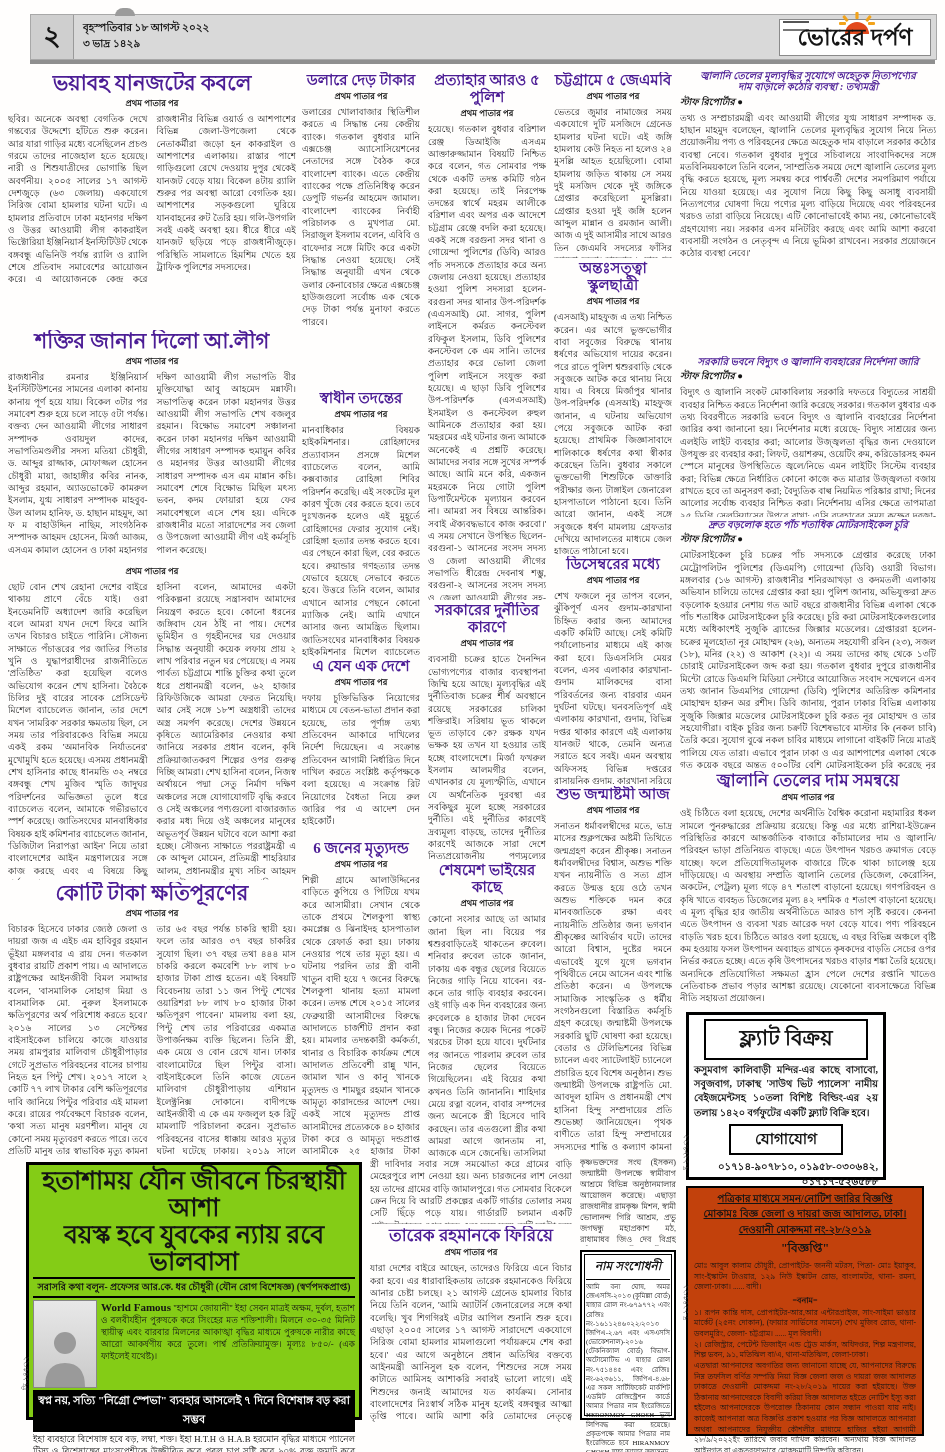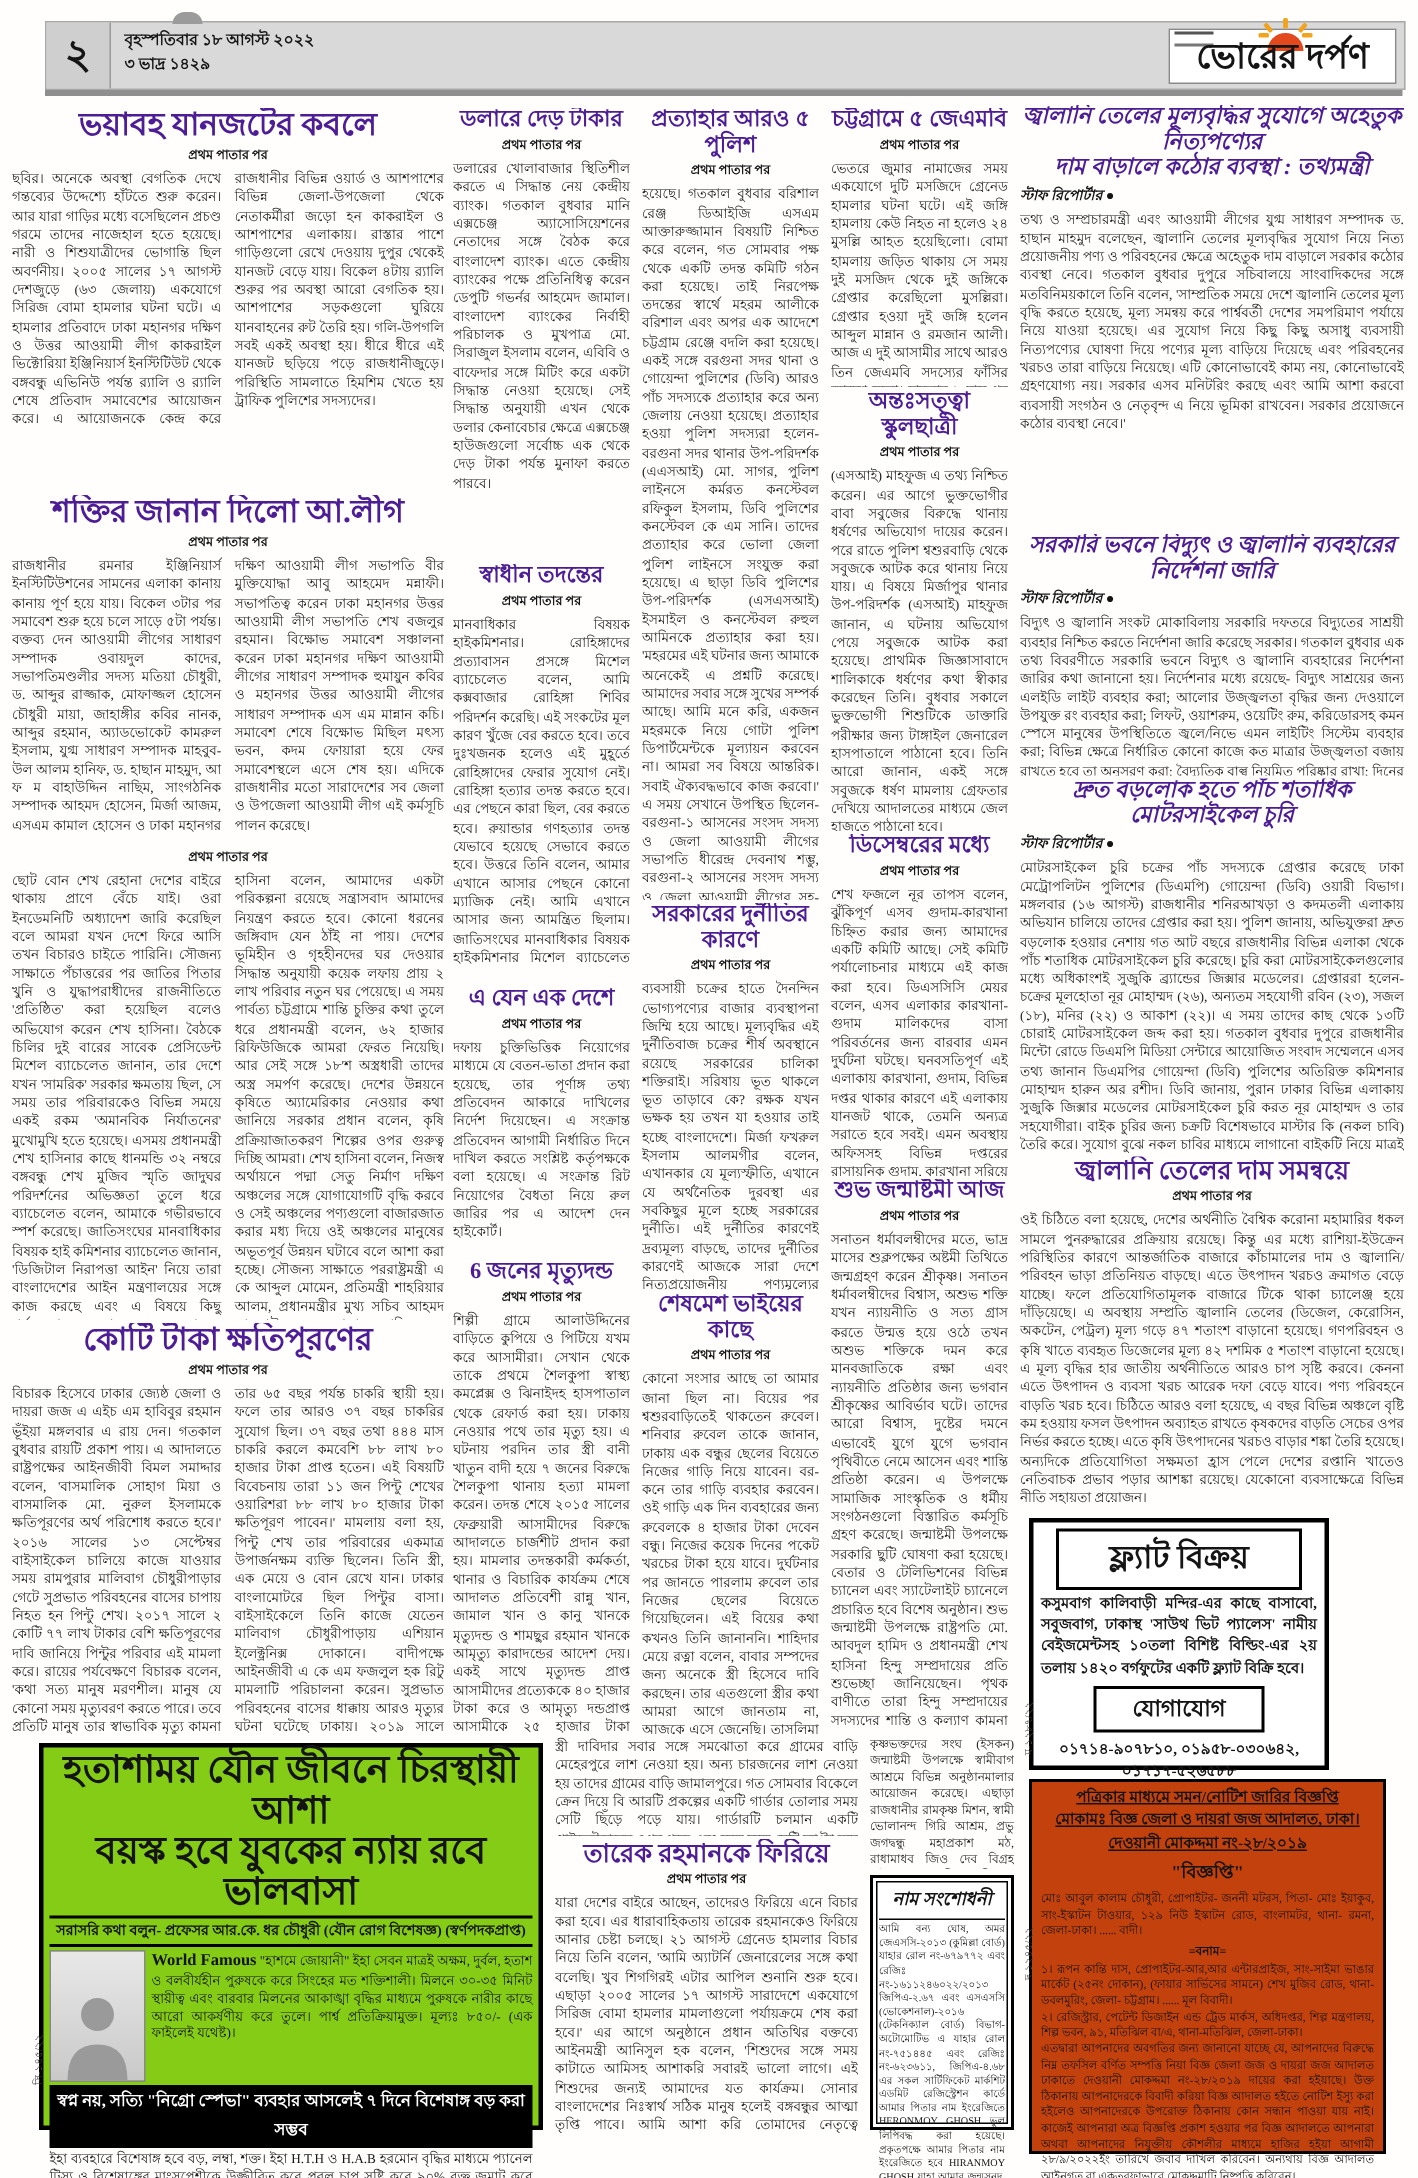--- a/index.html
+++ b/index.html
@@ -13,42 +13,42 @@
   .mastbox{position:absolute;right:5px;top:4px;width:150px;height:35px;background:#ffffff;border:1px solid #8a8a8a;text-align:center;overflow:visible;}
   .mastname{position:relative;z-index:2;font-size:23px;font-weight:bold;line-height:35px;letter-spacing:0px;}
   .sun{position:absolute;z-index:1;left:58px;top:-8px;}
   .tagline{position:absolute;left:3px;top:1px;width:26px;height:6px;border-top:2px solid #555;border-bottom:2px solid #777;}
   .hrule{position:absolute;left:30px;top:60px;width:905px;height:4px;background:#8f8f8f;}
   
   .art{position:absolute;overflow:hidden;}
   .hl{font-weight:bold;text-align:center;line-height:1.14;margin:0;color:#4c1d95;}
   .b1{font-size:21px;}
   .m1{font-size:15px;}
-  .fancy{font-size:15px;font-style:italic;}
+  .fancy{font-size:10px;font-style:italic;}
   .sam{font-size:17px;}
   .cont{text-align:center;font-size:8.5px;font-weight:bold;margin:1px 0 2px;}
   .by{font-size:9.5px;font-weight:bold;font-style:italic;margin:2px 0;text-align:left;}
   .bd{font-size:9px;line-height:1.37;text-align:justify;color:#1c1c1c;}
   .c2{column-count:2;column-gap:9px;}
   .vert{position:absolute;font-size:7px;color:#444;transform:rotate(-90deg);transform-origin:left top;white-space:nowrap;}
   
   .adp{position:absolute;left:26px;top:1162px;width:336px;height:258px;border:3px solid #000;background:#84cc16;padding:2px 4px;box-sizing:border-box;}
   .adp .t1{font-size:25px;font-weight:900;text-align:center;line-height:1.08;margin:0;}
   .adp .sub{font-size:9.5px;font-weight:bold;text-align:center;border-top:2px solid #000;border-bottom:2px solid #000;margin:2px 0;padding:1px 0;}
   .adp .row{display:flex;gap:4px;}
   .adp .photo{width:62px;height:86px;background:linear-gradient(#e8e8e8,#c9c9c9);border:1px solid #888;flex:0 0 auto;display:flex;align-items:flex-end;justify-content:center;}
   .adp .ptxt{font-size:8.8px;line-height:1.35;text-align:justify;}
   .adp .ptxt b{font-size:11px;}
   .adp .band{background:#000;color:#fff;font-size:11px;font-weight:bold;text-align:center;padding:2px 1px;margin:2px 0;}
   
   .adf{position:absolute;left:686px;top:1012px;width:200px;height:168px;border:3px solid #000;background:#fff;padding:3px 5px;box-sizing:border-box;text-align:center;}
   .adf .t{border:2px solid #000;font-size:21px;font-weight:900;margin:1px 10px 3px;padding:1px 0;}
   .adf .b{font-size:9.8px;font-weight:bold;text-align:justify;line-height:1.45;}
   .adf .c{border:2px solid #000;width:60%;margin:4px auto;font-size:15px;font-weight:900;padding:1px 0;}
-  .adf .ph{font-size:10.2px;font-weight:bold;line-height:1.5;}
+  .adf .ph{font-size:10.2px;font-weight:bold;line-height:1.5;text-align:right;}
   
   .adl{position:absolute;left:686px;top:1186px;width:238px;height:250px;border:2px solid #000;background:#c2410c;padding:3px 6px;box-sizing:border-box;}
   .adl .h{font-size:10.2px;font-weight:bold;text-align:center;text-decoration:underline;line-height:1.5;}
   .adl .q{font-size:12px;font-weight:900;text-align:center;margin:2px 0;}
   .adl .s{font-size:7.6px;line-height:1.4;text-align:justify;}
   .adl .m{font-size:8px;font-weight:bold;text-align:center;margin:1px 0;}
   
   .adc{position:absolute;left:580px;top:1250px;width:96px;height:170px;border:2px solid #000;box-shadow:inset 0 0 0 2px #fff,inset 0 0 0 3px #000;background:#fff;padding:5px 4px;box-sizing:border-box;}
   .adc .t{font-size:12px;font-weight:900;text-align:center;font-style:italic;border-bottom:1px solid #000;padding-bottom:2px;margin-bottom:2px;}
   .adc .b{font-size:6.8px;line-height:1.35;text-align:justify;}
@@ -104,21 +104,21 @@
     <div class="cont">প্রথম পাতার পর</div>
     <div class="bd c2">বিচারক হিসেবে ঢাকার জ্যেষ্ঠ জেলা ও দায়রা জজ এ এইচ এম হাবিবুর রহমান ভূঁইয়া মঙ্গলবার এ রায় দেন। গতকাল বুধবার রায়টি প্রকাশ পায়। এ আদালতে রাষ্ট্রপক্ষের আইনজীবী বিমল সমাদ্দার বলেন, 'বাসমালিক সোহাগ মিয়া ও বাসমালিক মো. নুরুল ইসলামকে ক্ষতিপূরণের অর্থ পরিশোধ করতে হবে।' ২০১৬ সালের ১৩ সেপ্টেম্বর বাইসাইকেল চালিয়ে কাজে যাওয়ার সময় রামপুরার মালিবাগ চৌধুরীপাড়ার গেটে সুপ্রভাত পরিবহনের বাসের চাপায় নিহত হন পিন্টু শেখ। ২০১৭ সালে ২ কোটি ৭৭ লাখ টাকার বেশি ক্ষতিপূরণের দাবি জানিয়ে পিন্টুর পরিবার এই মামলা করে। রায়ের পর্যবেক্ষণে বিচারক বলেন, 'কথা সত্য মানুষ মরণশীল। মানুষ যে কোনো সময় মৃত্যুবরণ করতে পারে। তবে প্রতিটি মানুষ তার স্বাভাবিক মৃত্যু কামনা করে। এ দেশের মানুষের স্বাভাবিক মৃত্যুসহ গড় মৃত্যুর বয়স অনেক বৃদ্ধি পেয়েছে এবং এ ক্ষেত্রে ৬৫ বছর পর্যন্ত বেঁচে থাকা স্বাভাবিক ও সাধারণ হিসেবে আমলে নেওয়া হয়েছে রায়ে। সেক্ষেত্রে তার ৬৫ বছর পর্যন্ত চাকরি স্থায়ী হয়। ফলে তার আরও ৩৭ বছর চাকরির সুযোগ ছিল। ৩৭ বছর তথা ৪৪৪ মাস চাকরি করলে কমবেশি ৮৮ লাখ ৮০ হাজার টাকা প্রাপ্ত হতেন। এই বিষয়টি বিবেচনায় তারা ১১ জন পিন্টু শেখের ওয়ারিশরা ৮৮ লাখ ৮০ হাজার টাকা ক্ষতিপূরণ পাবেন।' মামলায় বলা হয়, পিন্টু শেখ তার পরিবারের একমাত্র উপার্জনক্ষম ব্যক্তি ছিলেন। তিনি স্ত্রী, এক মেয়ে ও বোন রেখে যান। ঢাকার বাংলামোটরে ছিল পিন্টুর বাসা। বাইসাইকেলে তিনি কাজে যেতেন মালিবাগ চৌধুরীপাড়ায় এশিয়ান ইলেক্ট্রনিক্স দোকানে। বাদীপক্ষে আইনজীবী এ কে এম ফজলুল হক রিটু মামলাটি পরিচালনা করেন। সুপ্রভাত পরিবহনের বাসের ধাক্কায় আরও মৃত্যুর ঘটনা ঘটেছে ঢাকায়। ২০১৯ সালে বসুন্ধরার পাশে নদ্দায় সুপ্রভাতের আরেকটি বাসের চাপায় নিহত হন এক বিশ্ববিদ্যালয় শিক্ষার্থী। তখন শিক্ষার্থীদের আন্দোলনের মুখে বাসটির নিবন্ধন বাতিল করে বি আরটিএ।</div>
   </section>
 
   <section class="art" style="left:302px;top:72px;width:118px;height:314px">
     <h2 class="hl m1">ডলারে দেড় টাকার</h2>
     <div class="cont">প্রথম পাতার পর</div>
     <div class="bd">ডলারের খোলাবাজার স্থিতিশীল করতে এ সিদ্ধান্ত নেয় কেন্দ্রীয় ব্যাংক। গতকাল বুধবার মানি এক্সচেঞ্জ অ্যাসোসিয়েশনের নেতাদের সঙ্গে বৈঠক করে বাংলাদেশ ব্যাংক। এতে কেন্দ্রীয় ব্যাংকের পক্ষে প্রতিনিধিত্ব করেন ডেপুটি গভর্নর আহমেদ জামাল। বাংলাদেশ ব্যাংকের নির্বাহী পরিচালক ও মুখপাত্র মো. সিরাজুল ইসলাম বলেন, এবিবি ও বাফেদার সঙ্গে মিটিং করে একটা সিদ্ধান্ত নেওয়া হয়েছে। সেই সিদ্ধান্ত অনুযায়ী এখন থেকে ডলার কেনাবেচার ক্ষেত্রে এক্সচেঞ্জ হাউজগুলো সর্বোচ্চ এক থেকে দেড় টাকা পর্যন্ত মুনাফা করতে পারবে।</div>
   </section>
 
-  <section class="art" style="left:302px;top:376px;width:118px;height:268px">
+  <section class="art" style="left:302px;top:390px;width:118px;height:268px">
     <h2 class="hl m1">স্বাধীন তদন্তের</h2>
     <div class="cont">প্রথম পাতার পর</div>
     <div class="bd">মানবাধিকার বিষয়ক হাইকমিশনার। রোহিঙ্গাদের প্রত্যাবাসন প্রসঙ্গে মিশেল ব্যাচেলেত বলেন, আমি কক্সবাজার রোহিঙ্গা শিবির পরিদর্শন করেছি। এই সংকটের মূল কারণ খুঁজে বের করতে হবে। তবে দুঃখজনক হলেও এই মুহূর্তে রোহিঙ্গাদের ফেরার সুযোগ নেই। রোহিঙ্গা হত্যার তদন্ত করতে হবে। এর পেছনে কারা ছিল, বের করতে হবে। রুয়ান্ডার গণহত্যার তদন্ত যেভাবে হয়েছে সেভাবে করতে হবে। উত্তরে তিনি বলেন, আমার এখানে আসার পেছনে কোনো ম্যাজিক নেই। আমি এখানে আসার জন্য আমন্ত্রিত ছিলাম। জাতিসংঘের মানবাধিকার বিষয়ক হাইকমিশনার মিশেল ব্যাচেলেত গত ১৪ আগস্ট চার দিনের সফরে ঢাকায় আসেন। জাতিসংঘের মানবাধিকার বিষয়ক সংস্থার প্রধান হিসেবে এটিই তার প্রথম বাংলাদেশ সফর।</div>
   </section>
 
   <section class="art" style="left:302px;top:658px;width:118px;height:180px">
     <h2 class="hl m1">এ যেন এক দেশে</h2>
     <div class="cont">প্রথম পাতার পর</div>
     <div class="bd">দফায় চুক্তিভিত্তিক নিয়োগের মাধ্যমে যে বেতন-ভাতা প্রদান করা হয়েছে, তার পূর্ণাঙ্গ তথ্য প্রতিবেদন আকারে দাখিলের নির্দেশ দিয়েছেন। এ সংক্রান্ত প্রতিবেদন আগামী নির্ধারিত দিনে দাখিল করতে সংশ্লিষ্ট কর্তৃপক্ষকে বলা হয়েছে। এ সংক্রান্ত রিট নিয়োগের বৈধতা নিয়ে রুল জারির পর এ আদেশ দেন হাইকোর্ট।</div>
   </section>

